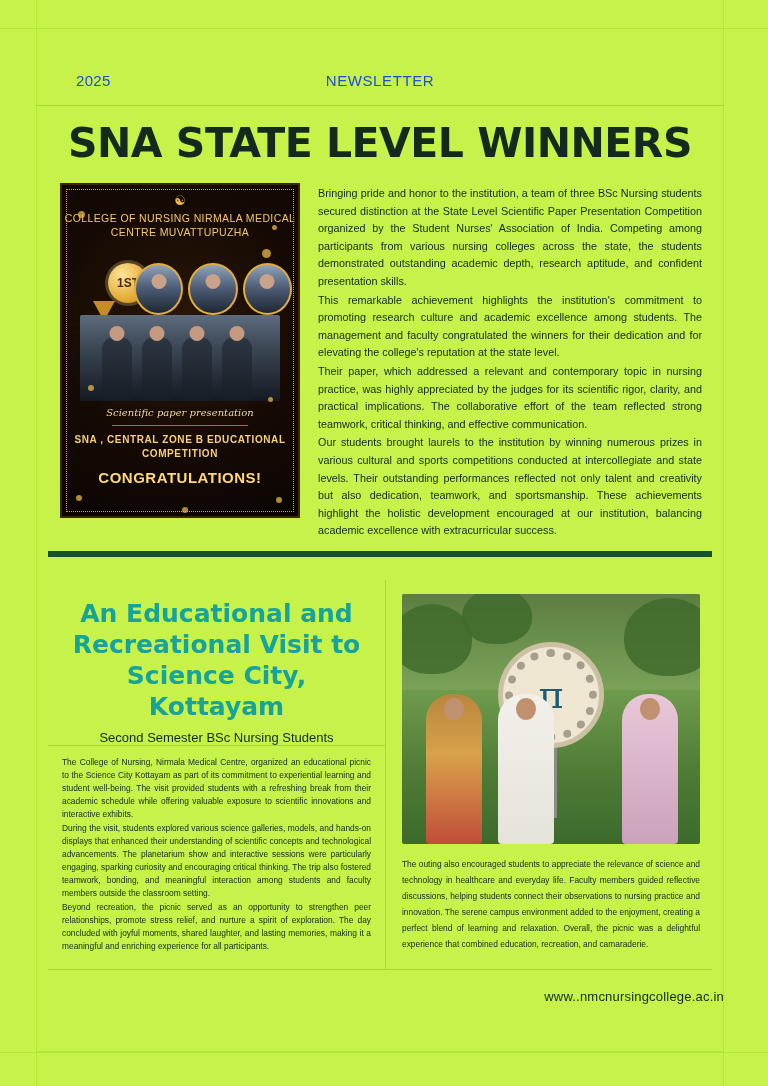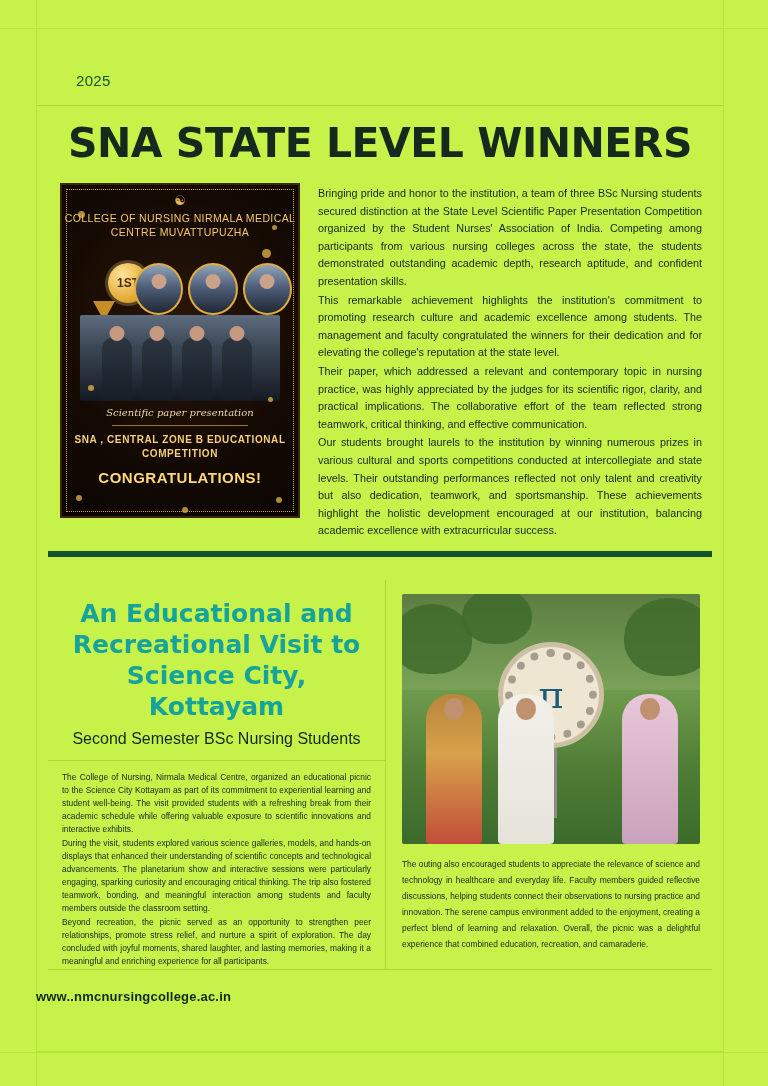--- a/index.html
+++ b/index.html
@@ -39,21 +39,21 @@
   .header {
     position: absolute;
     left: 36px;
     top: 56px;
     width: 688px;
     height: 50px;
     box-sizing: border-box;
     border-bottom: 1px solid #a9dc2f;
     display: flex;
     align-items: center;
-    color: #14532d;
+    color: #1d4ed8;
   }
   .header .year {
     width: 33%;
     padding-left: 40px;
     box-sizing: border-box;
     font-size: 15px;
     letter-spacing: .3px;
   }
   .header .mid {
     width: 34%;
@@ -287,23 +287,22 @@
     text-align: center;
     color: #15a39b;
     font-size: 25px;
     font-weight: bold;
     line-height: 31px;
     font-family: "DejaVu Sans", sans-serif;
     margin: 4px 0 8px 0;
   }
   .a2-subtitle {
     text-align: center;
-    font-size: 16px;
+    font-size: 13px;
     color: #132a1c;
-    margin-bottom: 12px;
   }
   .a2-rule {
     height: 1px;
     background: #a9dc2f;
     margin: 0 -14px 10px -14px;
   }
   .a2-text {
     font-size: 8.4px;
     line-height: 13px;
     text-align: justify;
@@ -400,39 +399,39 @@
 
   
   .footer {
     position: absolute;
     left: 36px;
     top: 970px;
     width: 688px;
     height: 52px;
     display: flex;
     align-items: center;
-    justify-content: flex-start;
+    justify-content: flex-end;
     font-size: 13px;
     color: #13291d;
     letter-spacing: .2px;
-    font-weight: bold;
   }
 </style>
 </head>
 <body>
 
 <div class="grid-line v-line" style="left:36px;"></div>
 <div class="grid-line v-line" style="left:723px;"></div>
 <div class="grid-line h-line" style="top:28px;"></div>
 <div class="grid-line h-line" style="top:1052px;"></div>
 
 <div class="page"></div>
 
 <div class="header">
   <div class="year">2025</div>
+  <div class="mid">NEWSLETTER</div>
 </div>
 
 <div class="article-one">
   <div class="headline">SNA STATE LEVEL WINNERS</div>
   <div class="art1-body">
 
     <div class="poster">
       <div class="dots-border"></div>
       <div class="lamp">☯</div>
       <div class="p-college">COLLEGE OF NURSING NIRMALA MEDICAL CENTRE MUVATTUPUZHA</div>

